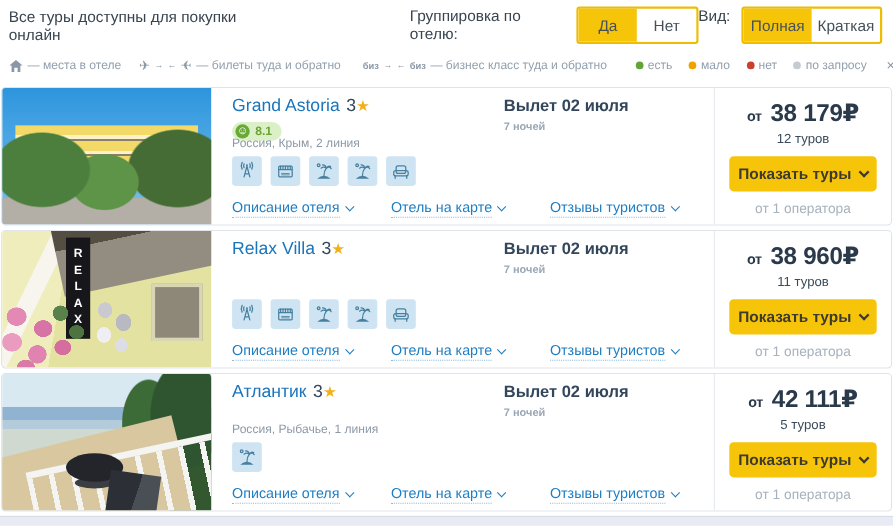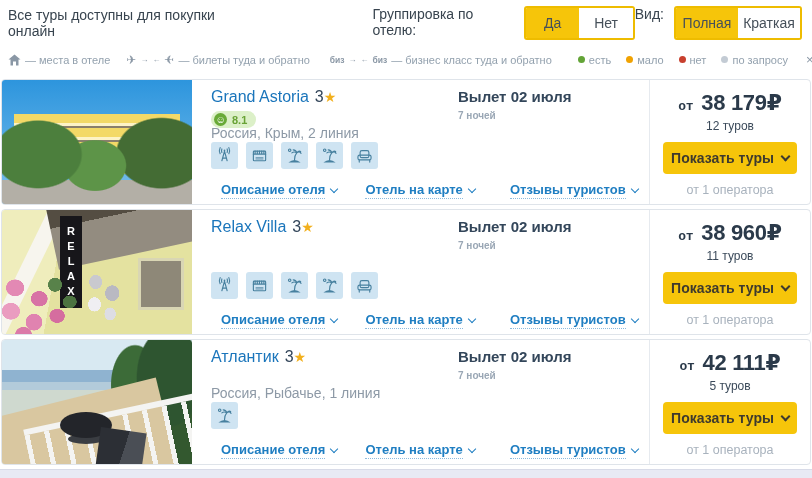--- a/index.html
+++ b/index.html
@@ -34,32 +34,32 @@
   .card { position: relative; display: flex; height: 126px; border: 1px solid #dfe4ea; border-radius: 4px; margin: 0 1px 4px; background: #fff; overflow: hidden; }
   .photo { width: 190px; height: 100%; flex: none; position: relative; overflow: hidden; cursor: pointer; }
   .card-body { position: relative; flex: 1; }
   .price-col { width: 161px; flex: none; border-left: 1px solid #e6eaef; text-align: center; padding-top: 10px; }
   .name-row { position: absolute; left: 19px; top: 8px; font-size: 16px; font-weight: normal; }
   .hotel-name { color: #1a75bb; cursor: pointer; }
   .star-num { color: #33465a; margin-left: 6px; }
   .star { color: #f2b01e; font-size: 14px; }
   .rating-pill { position: absolute; left: 19px; top: 31px; display: inline-flex; align-items: center; background: #dcf0c8; border-radius: 10px; padding: 2px 9px 2px 3px; font-size: 11px; font-weight: bold; color: #69a235; }
   .smiley { width: 13px; height: 13px; border-radius: 50%; background: #69aa37; color: #fff; font-size: 10px; line-height: 13px; text-align: center; margin-right: 5px; }
-  .location { position: absolute; left: 19px; top: 45px; font-size: 14px; color: #8d99a6; }
+  .location { position: absolute; left: 19px; top: 45px; font-size: 11px; color: #8d99a6; }
   .amenities { position: absolute; left: 19px; top: 62px; display: flex; gap: 8px; }
   .amen { width: 27px; height: 27px; border-radius: 3px; background: #cfe4f2; display: flex; align-items: center; justify-content: center; }
   .amen svg { width: 21px; height: 21px; stroke: #47809f; fill: none; stroke-width: 1.3; stroke-linecap: round; }
   .departure { position: absolute; left: 266px; top: 8px; font-size: 15px; font-weight: bold; color: #33465a; }
   .nights { position: absolute; left: 266px; top: 30px; font-size: 10px; color: #9aa7b5; font-weight: bold; }
-  .links { position: absolute; left: 29px; top: 100px; white-space: nowrap; font-weight: bold; }
+  .links { position: absolute; left: 19px; top: 100px; white-space: nowrap; }
   .hlink { display: inline-block; width: 140px; font-size: 13px; color: #1f7ec2; cursor: pointer; }
   .hlink .txt { border-bottom: 1px dotted #8cbbde; padding-bottom: 1px; }
   .chev { width: 6px; height: 6px; border-right: 1.6px solid currentColor; border-bottom: 1.6px solid currentColor; transform: rotate(45deg); display: inline-block; margin-left: 6px; margin-bottom: 2px; }
   .price-line { font-size: 22px; font-weight: bold; color: #2b3a4a; letter-spacing: -0.3px; }
-  .price-from { font-size: 13px; font-weight: bold; margin-right: 8px; font-family: Liberation Mono, monospace; }
+  .price-from { font-size: 13px; font-weight: bold; margin-right: 8px; }
   .tours-count { font-size: 12px; color: #3b4a5a; margin-top: 3px; }
   .show-btn { margin: 9px auto 0; width: 134px; padding: 8px 0; background: #f6c50a; border: none; border-radius: 4px; font-size: 14px; color: #3e3a2e; font-family: inherit; cursor: pointer; display: flex; align-items: center; justify-content: center; gap: 8px; font-weight: bold;}
   .show-btn .chev { width: 7px; height: 7px; border-width: 2px; margin: 0 0 3px; }
   .operators { font-size: 12.5px; color: #a8b2bd; margin-top: 9px; }
   
   .photo1 {
     background:
       radial-gradient(62px 48px at 19% 60%, #4c7f3d 69%, transparent 72%) no-repeat,
       radial-gradient(44px 36px at 49% 69%, #5d9448 69%, transparent 72%) no-repeat,
       radial-gradient(64px 50px at 84% 59%, #446c34 69%, transparent 72%) no-repeat,

